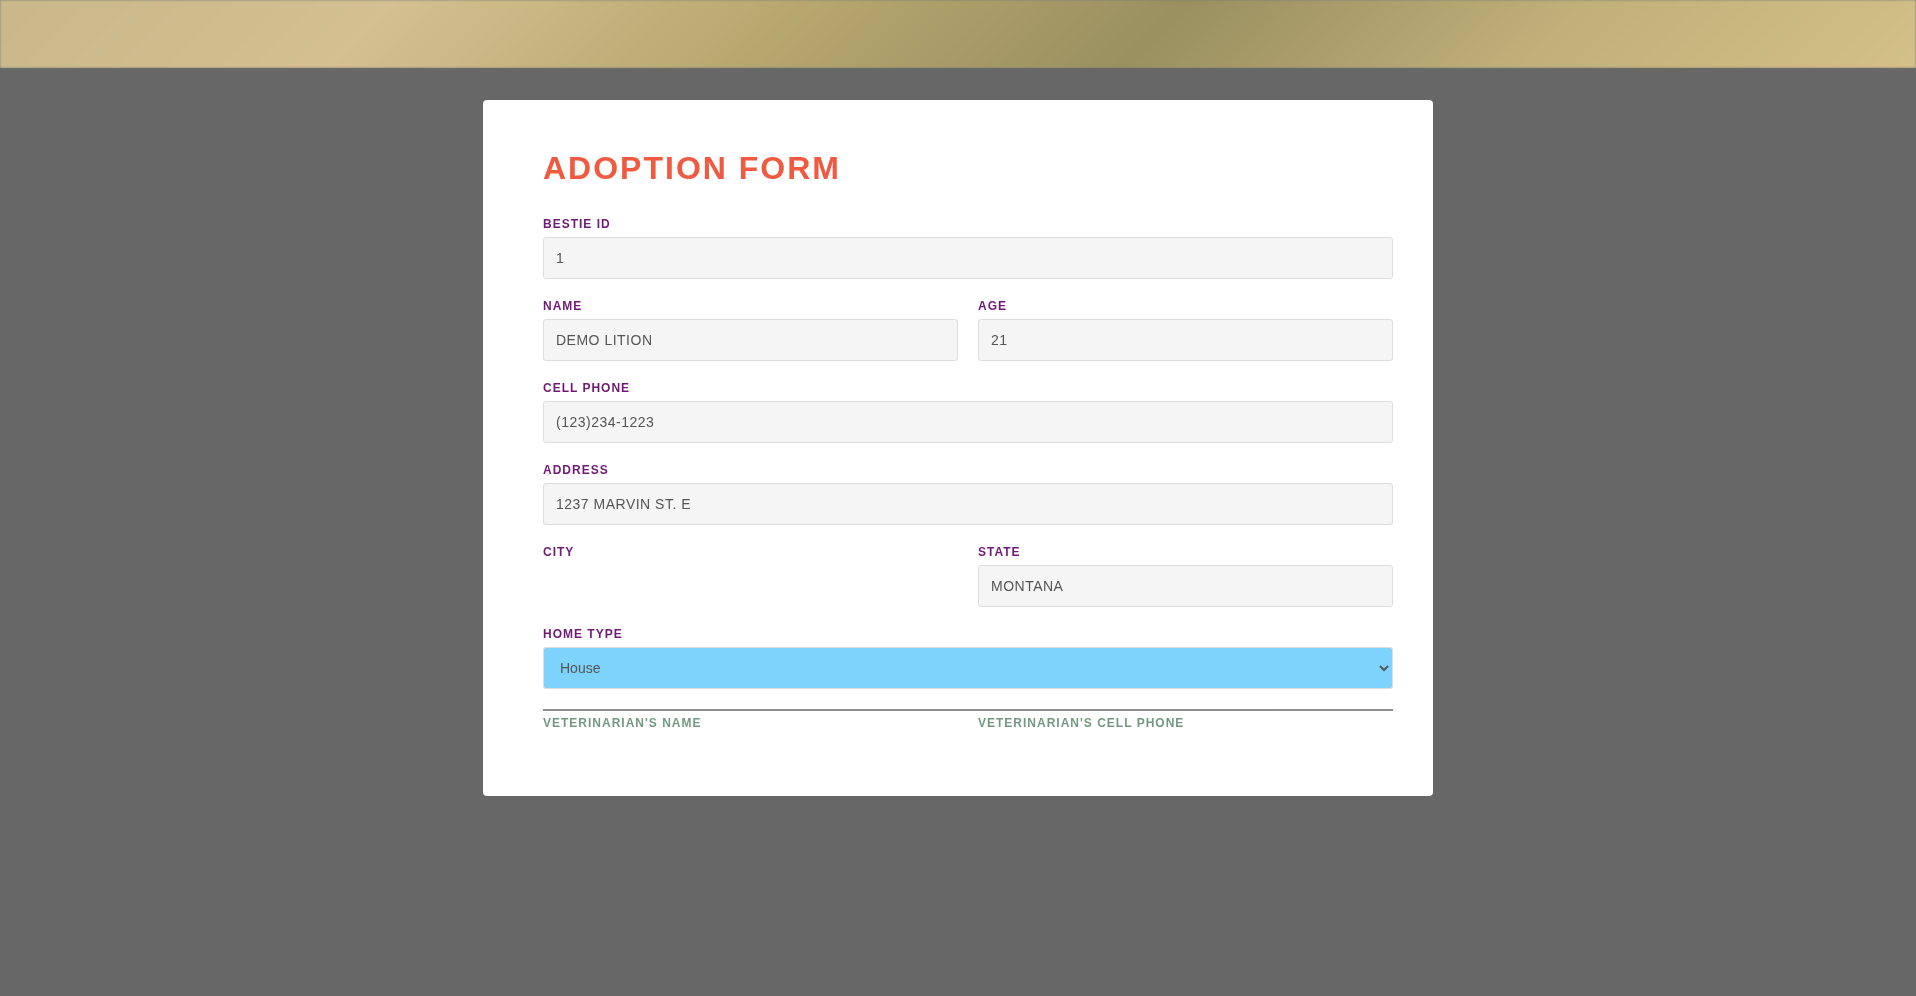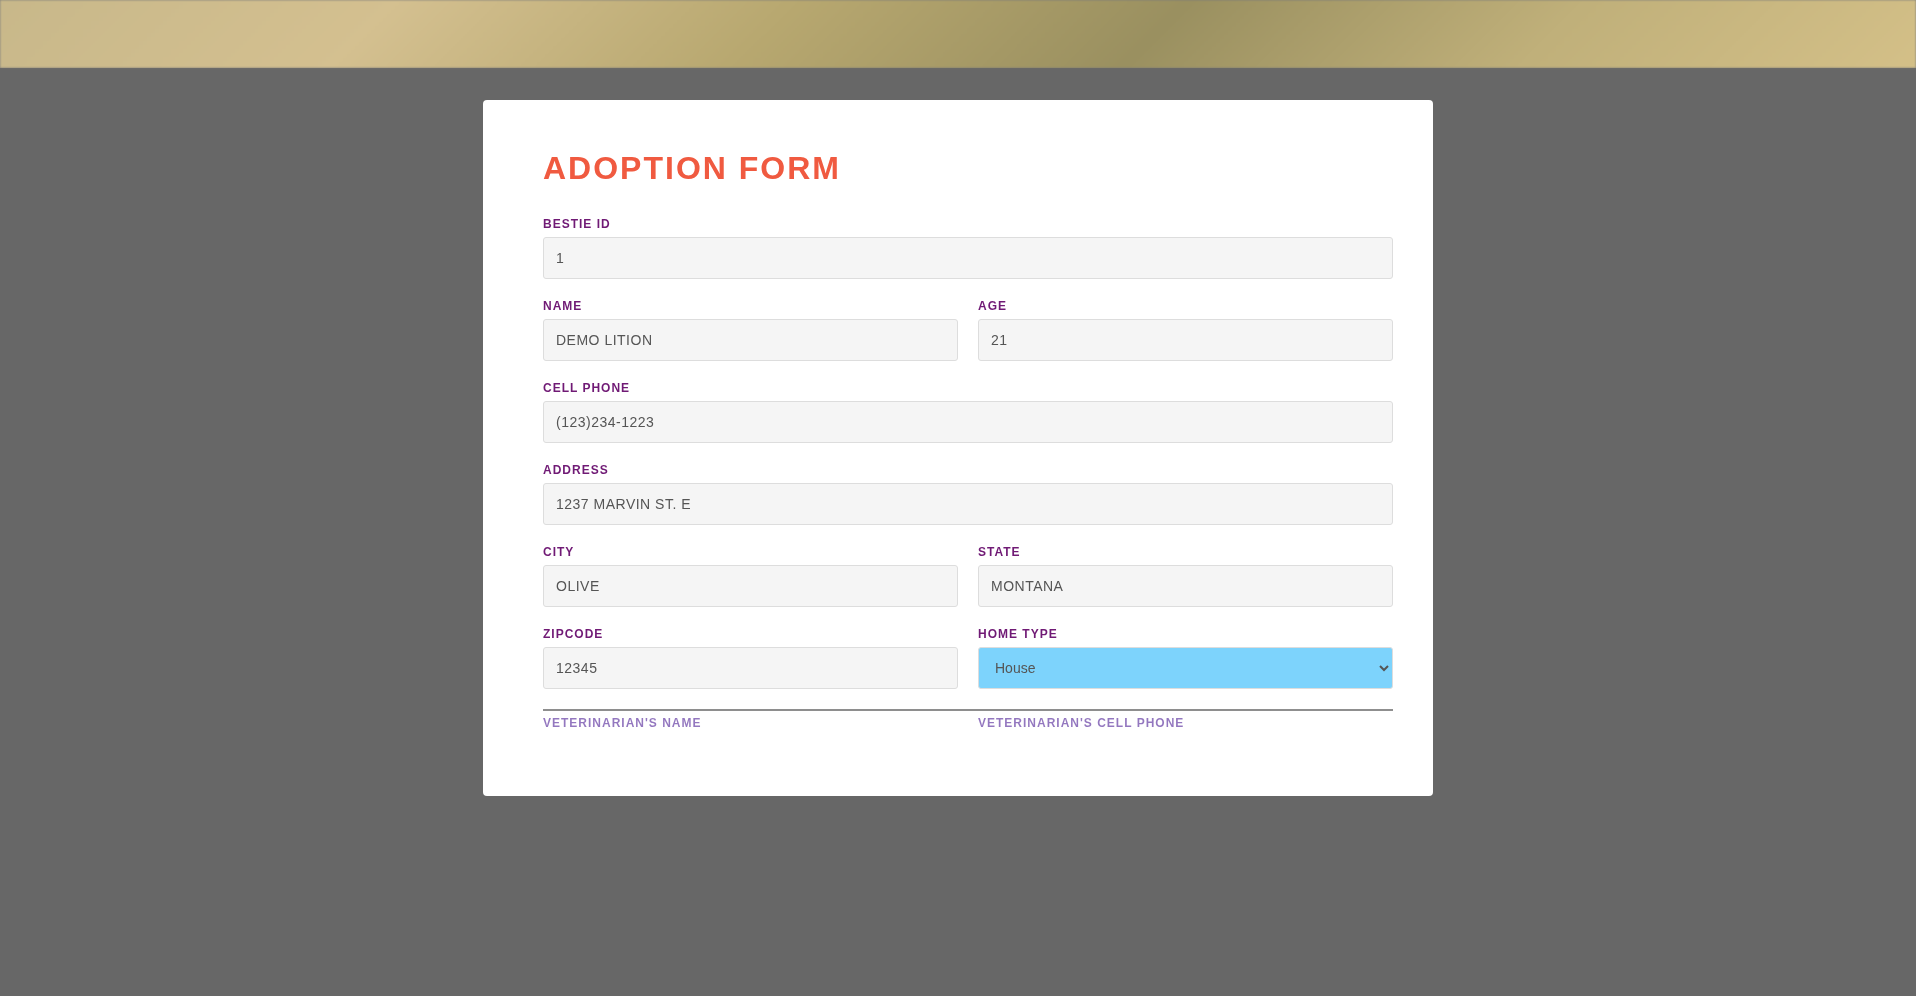--- a/index.html
+++ b/index.html
@@ -125,21 +125,21 @@
     }
 
     .section-bottom {
       margin-top: 5px;
       border-top: 2px solid #444444;
       padding-top: 5px;
       opacity: 0.6;
     }
 
     .section-bottom .form-label {
-      color: #4c1d95;
+      color: #14532d;
     }
   </style>
 </head>
 <body>
 
 <div class="background"></div>
 <div class="background-top"></div>
 <div class="overlay"></div>
 
 <div class="modal">
@@ -173,33 +173,28 @@
   <div class="form-row">
     <div class="form-group full-width">
       <label class="form-label">ADDRESS</label>
       <input class="form-input" type="text" value="1237 MARVIN ST. E" style="">
     </div>
   </div>
 
   <div class="form-row">
     <div class="form-group">
       <label class="form-label">CITY</label>
-      <input class="form-input" type="text" value="OLIVE" style="">
     </div>
     <div class="form-group">
       <label class="form-label">STATE</label>
       <input class="form-input" type="text" value="MONTANA" style="">
     </div>
   </div>
 
   <div class="form-row">
-    <div class="form-group">
-      <label class="form-label">ZIPCODE</label>
-      <input class="form-input" type="text" value="12345" style="">
-    </div>
     <div class="form-group">
       <label class="form-label">HOME TYPE</label>
       <select class="form-select">
         <option value="House">House</option>
         <option value="Apartment">Apartment</option>
         <option value="Condo">Condo</option>
         <option value="Other">Other</option>
       </select>
     </div>
   </div>

